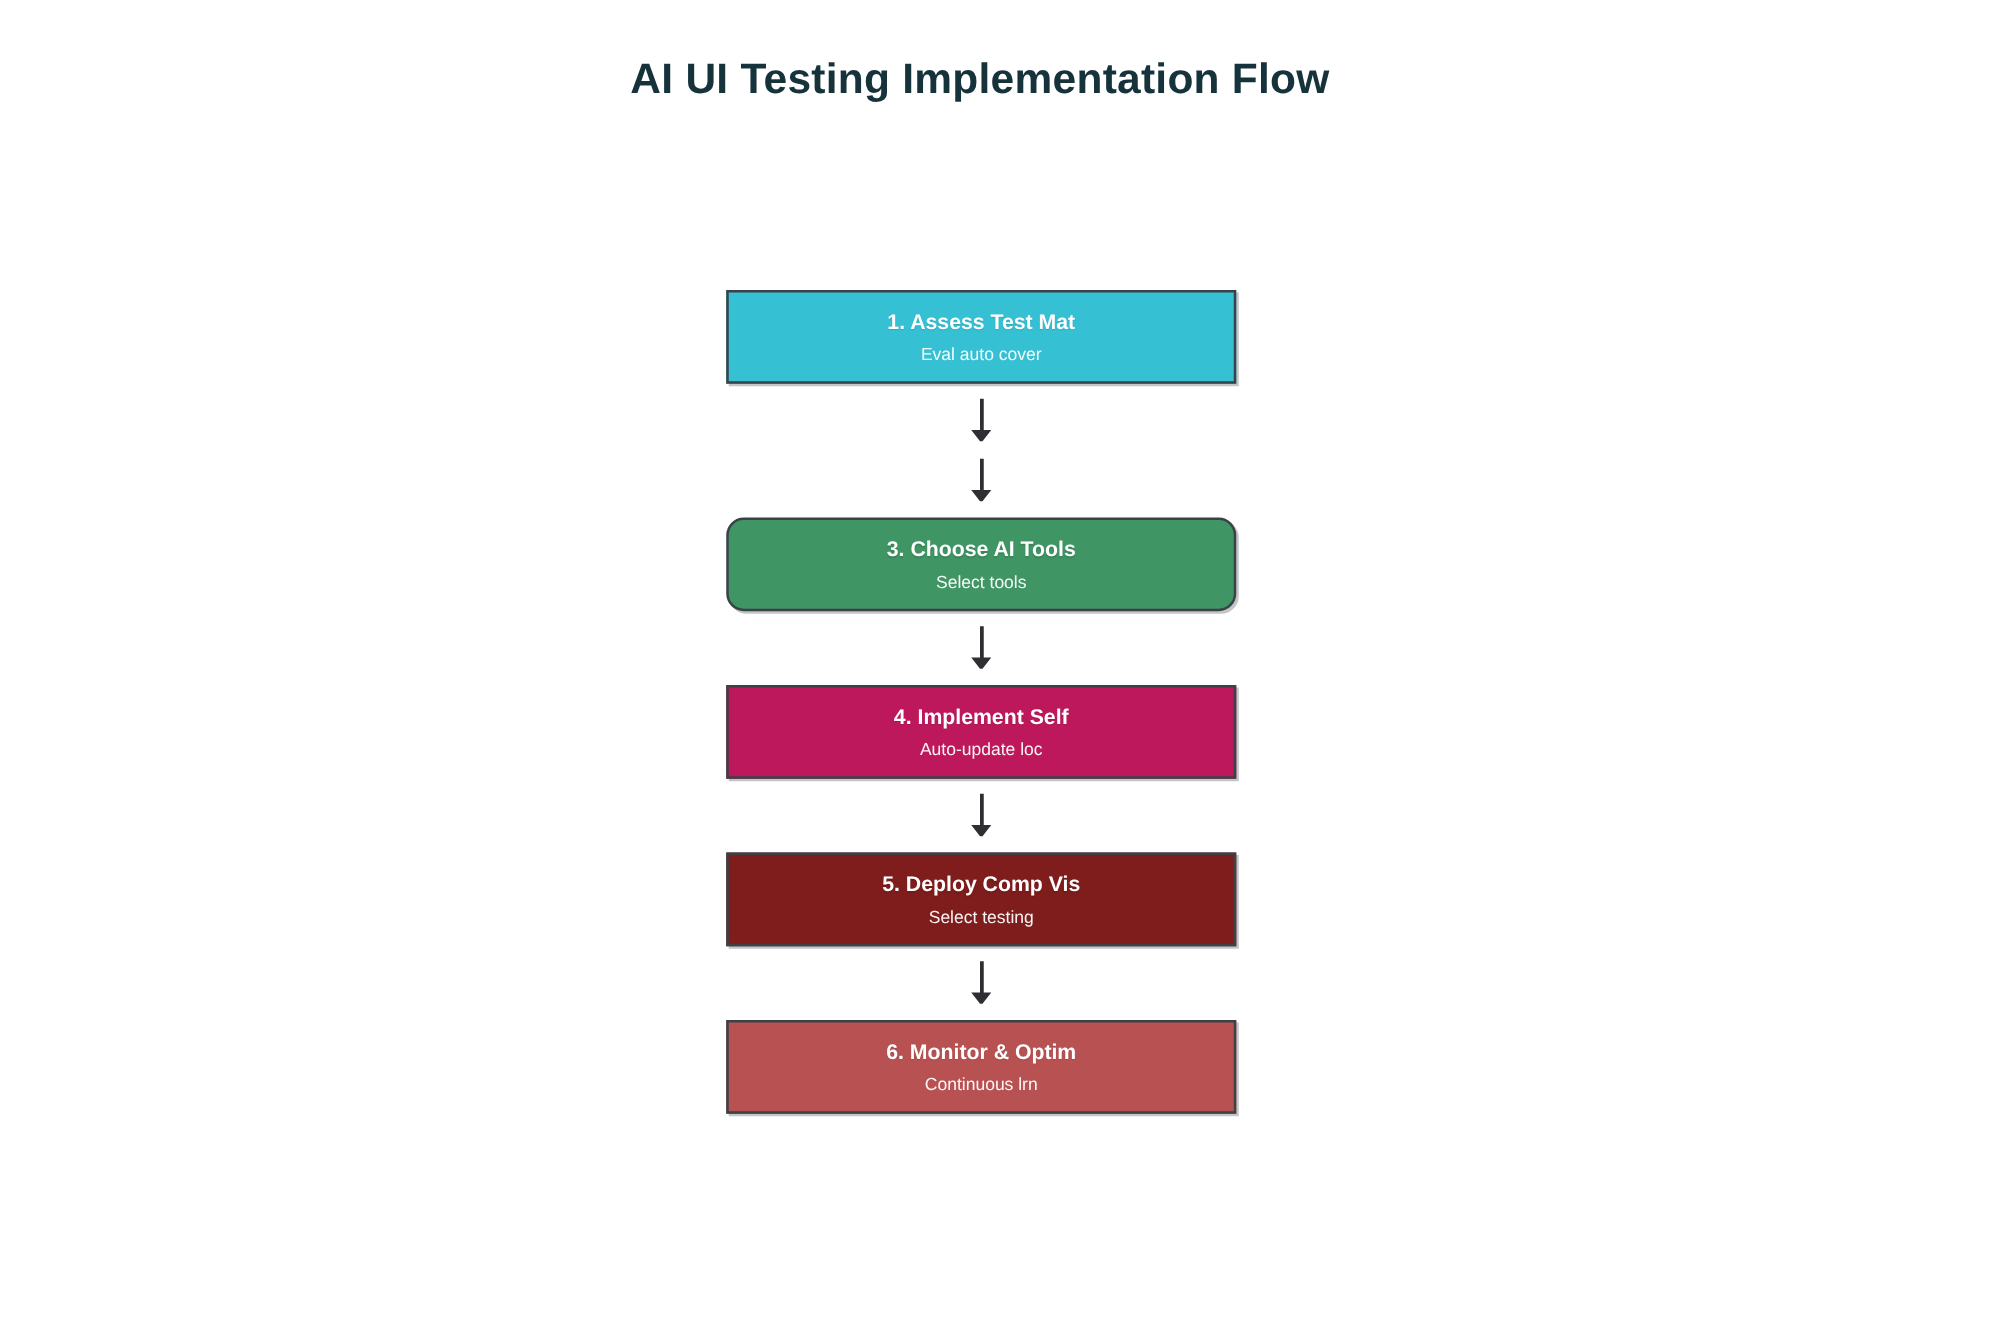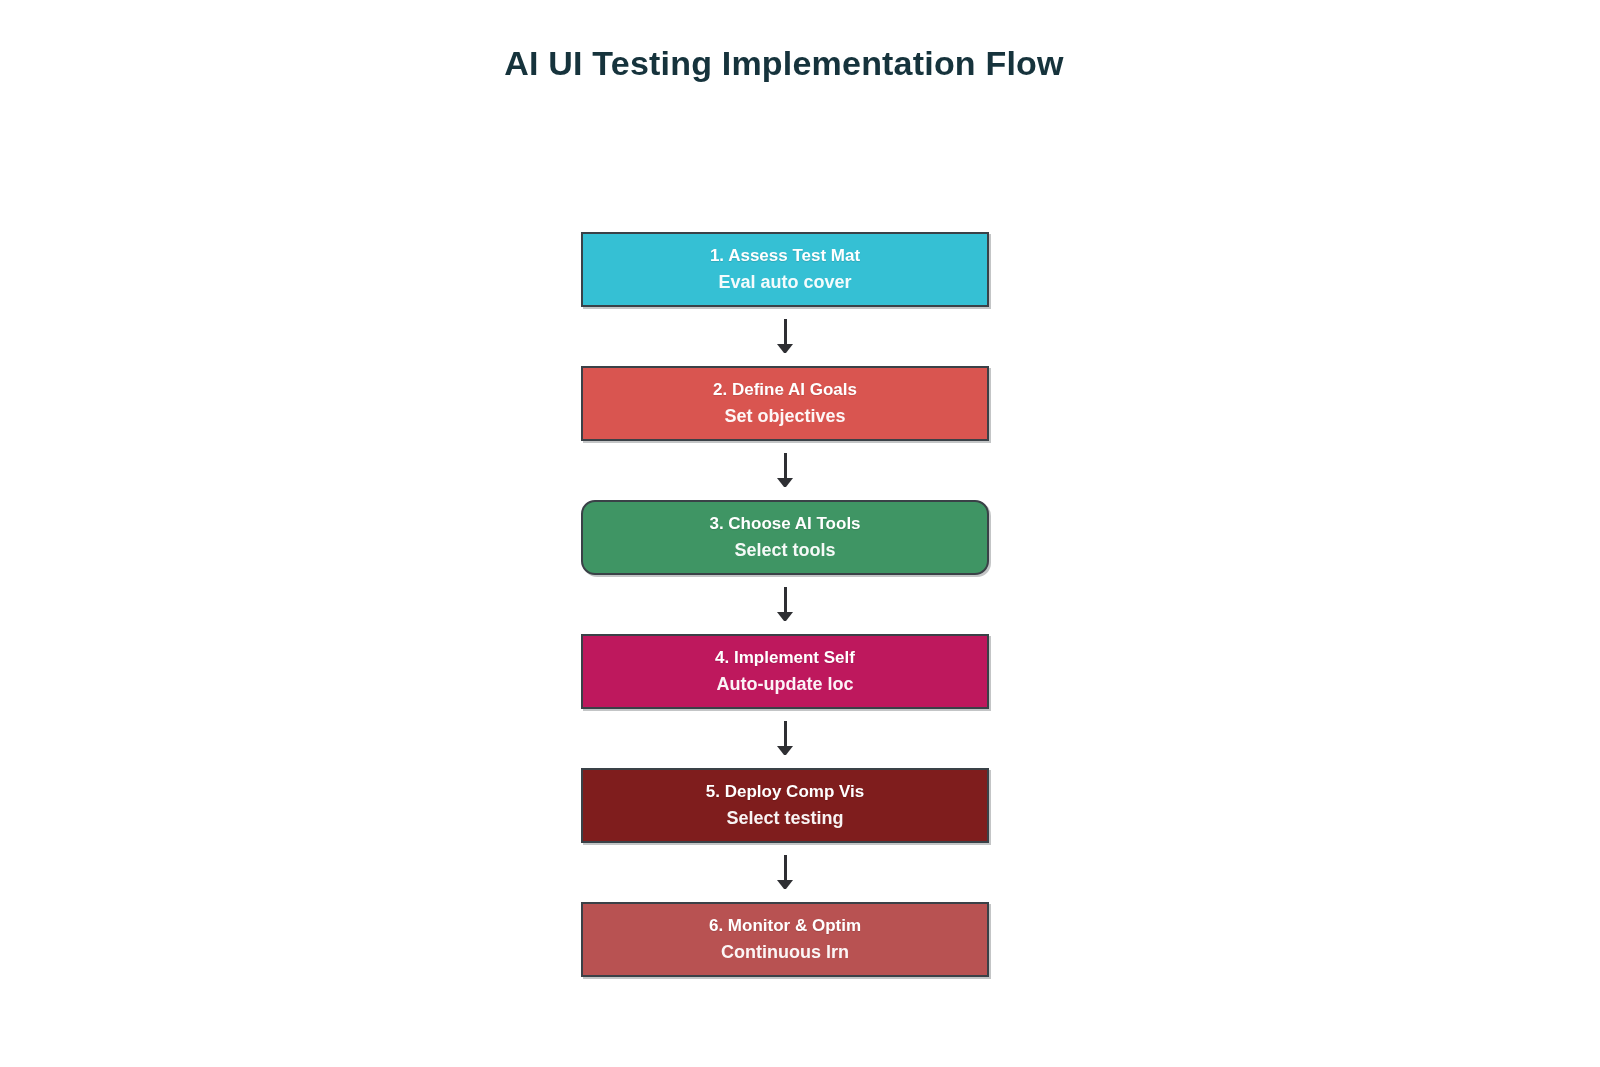--- a/index.html
+++ b/index.html
@@ -51,22 +51,22 @@
     color: #ffffff;
     text-align: center;
   }
   .node-title {
     font-size: 17px;
     font-weight: bold;
     line-height: 1.2;
     text-shadow: 0 1px 1px rgba(0,0,0,0.12);
   }
   .node-subtitle {
-    font-size: 18px;
-    font-weight: bold;
+    font-size: 14px;
+    font-weight: normal;
     opacity: 0.95;
   }
   .arrow {
     height: 37px;
     width: 20px;
     position: relative;
     display: flex;
     justify-content: center;
   }
   .arrow .shaft {
@@ -97,24 +97,20 @@
     <div class="flow-node" style="background-color: rgb(53, 192, 212);">
       <div class="node-title">1. Assess Test Mat</div>
       <div class="node-subtitle">Eval auto cover</div>
     </div>
 
     <div class="arrow">
       <div class="shaft"></div>
       <div class="head"></div>
     </div>
 
-    <div class="flow-node" style="background-color: rgb(217, 85, 80);">
-      <div class="node-title">2. Define AI Goals</div>
-      <div class="node-subtitle">Set objectives</div>
-    </div>
 
     <div class="arrow">
       <div class="shaft"></div>
       <div class="head"></div>
     </div>
 
     <div class="flow-node" style="background-color: rgb(63, 149, 100); border-radius: 14px;">
       <div class="node-title">3. Choose AI Tools</div>
       <div class="node-subtitle">Select tools</div>
     </div>

